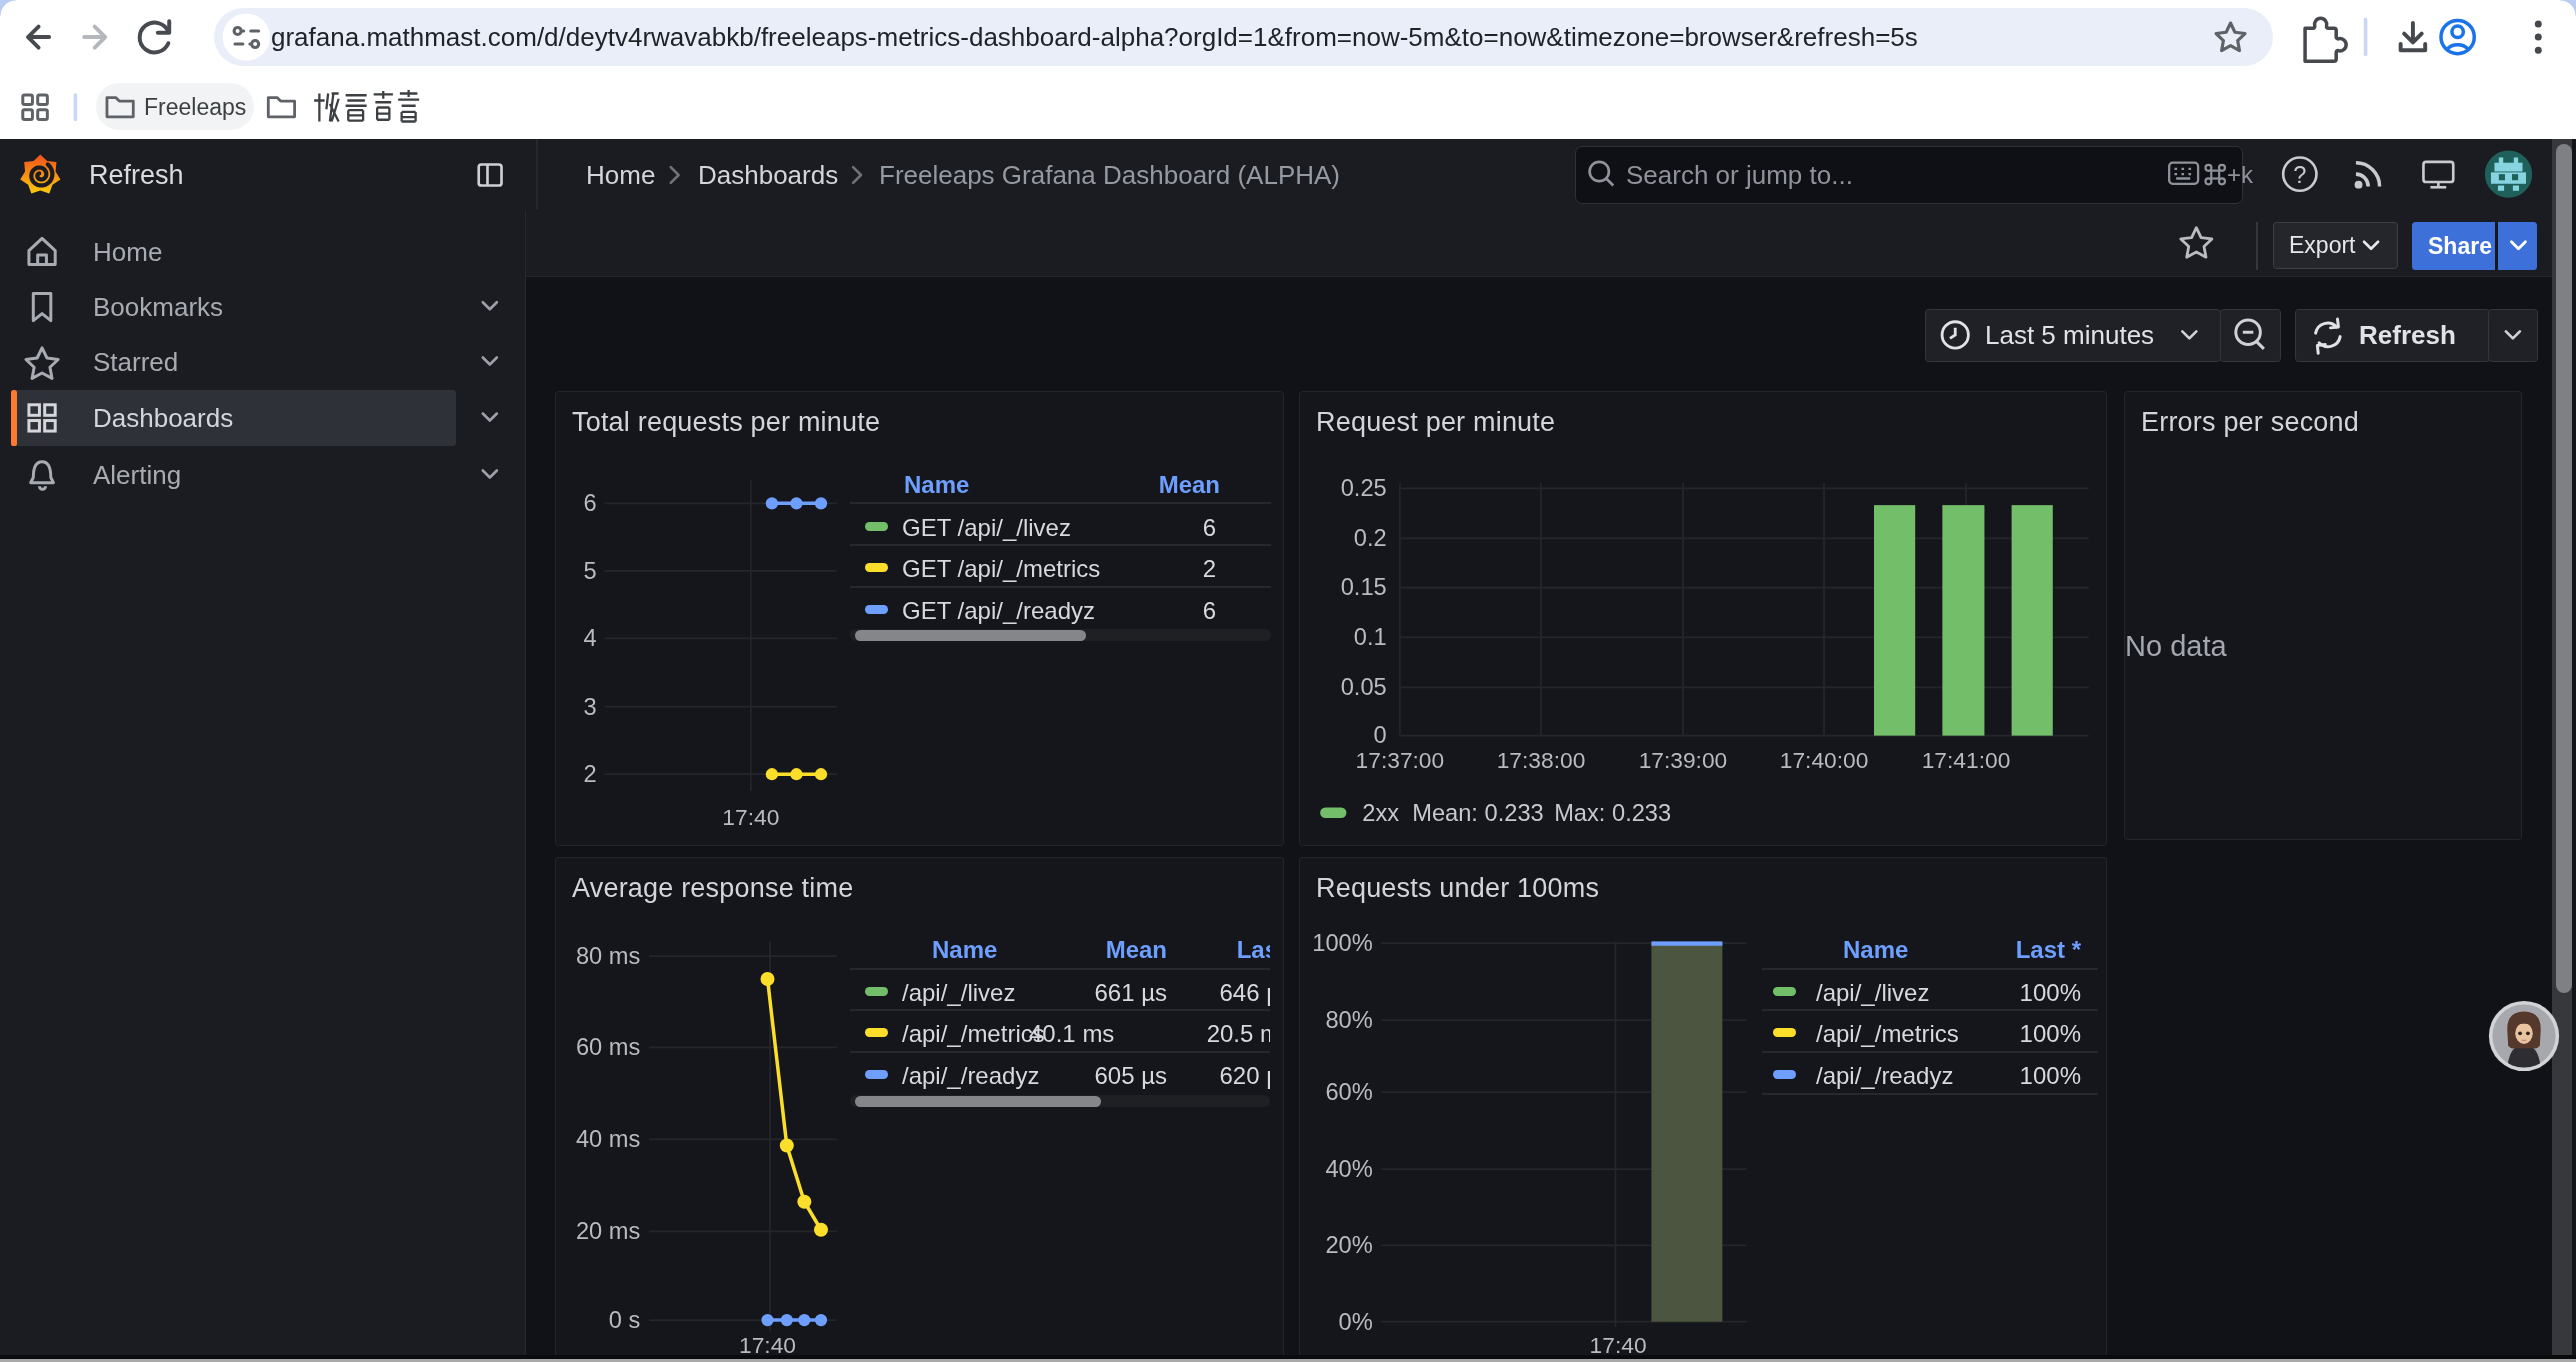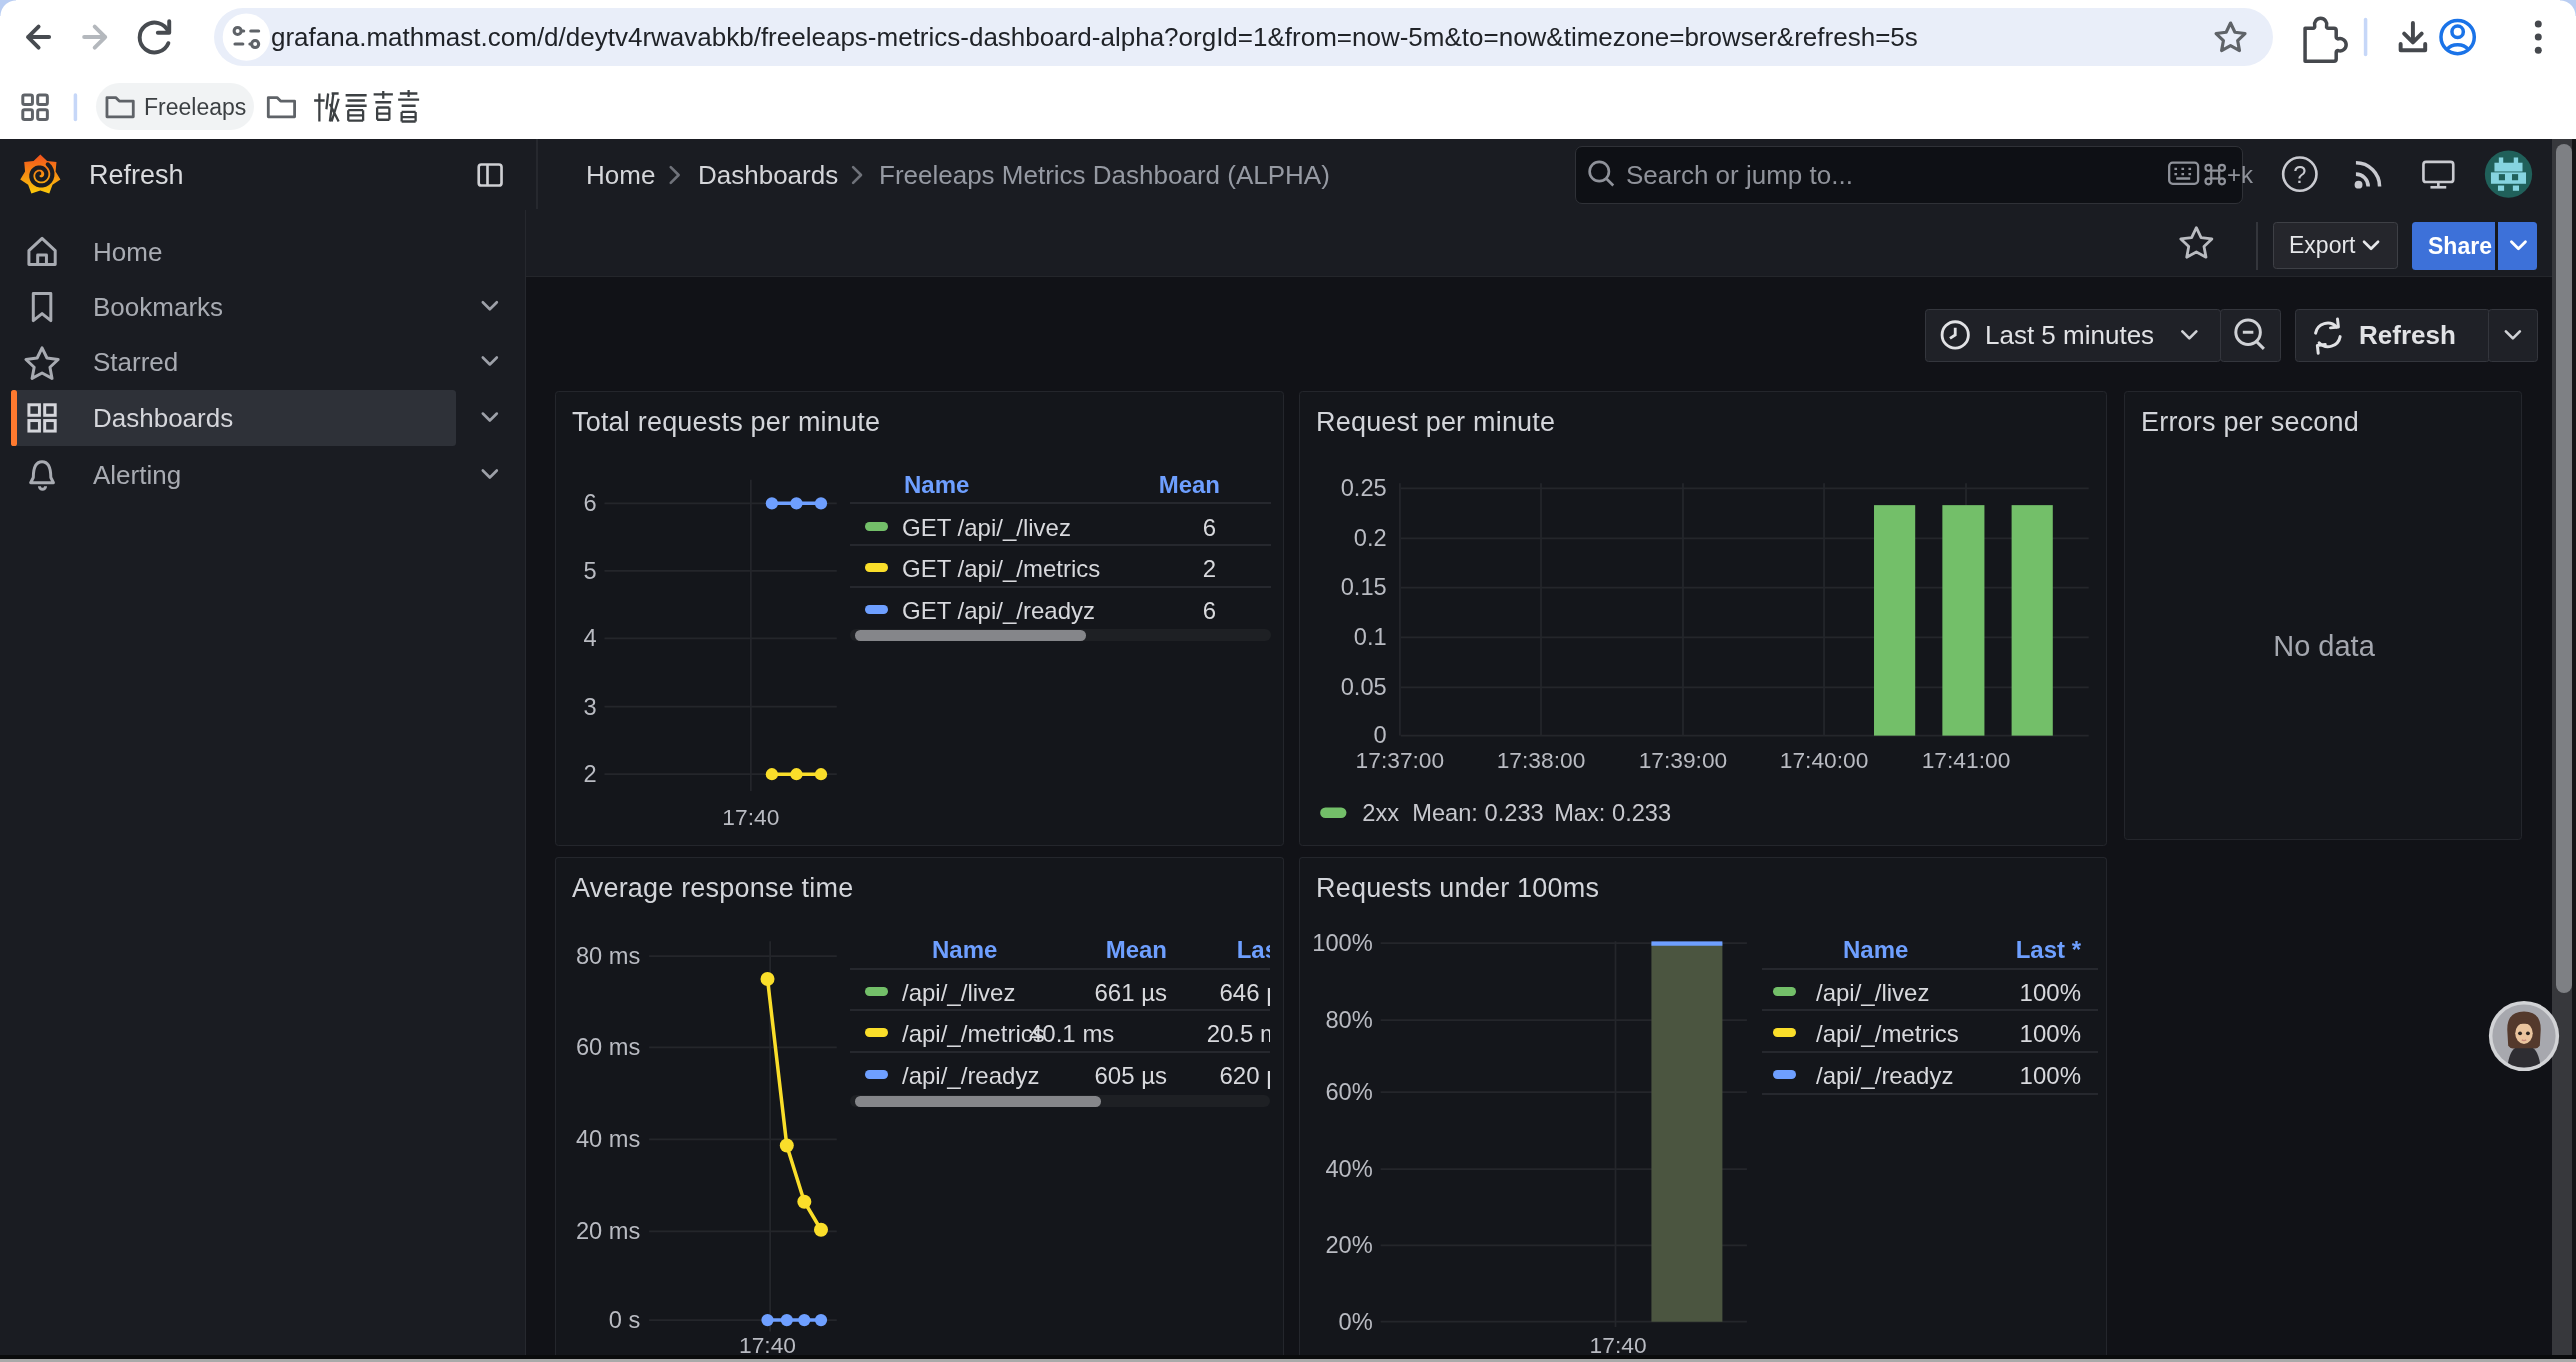--- a/index.html
+++ b/index.html
@@ -183,21 +183,21 @@
     </g>
     <g fill="#20605a">
       <rect x="2850" y="40" width="7" height="7"></rect>
         <rect x="2865" y="40" width="7" height="7"></rect>
     </g>
   </svg>
 
   <div id="subheader" class="abs"></div>
   <div class="abs" style="left:586px;top:139px;height:72px;line-height:72px;font-size:26px;color:#d4d5d9;">Home</div>
   <div class="abs" style="left:698px;top:139px;height:72px;line-height:72px;font-size:26px;color:#d4d5d9;">Dashboards</div>
-  <div class="abs" style="left:879px;top:139px;height:72px;line-height:72px;font-size:26px;color:#9599a2;">Freeleaps Metrics Dashboard (ALPHA)</div>
+  <div class="abs" style="left:879px;top:139px;height:72px;line-height:72px;font-size:26px;color:#9599a2;">Freeleaps Grafana Dashboard (ALPHA)</div>
   <svg id="subicons" class="abs" style="left:0;top:210px" width="2576" height="67" viewBox="0 0 2938 76">
     <path d="M2505,20 l5.4,11.2 12.3,1.6 -9.0,8.6 2.3,12.2 -11.0,-6.0 -11.0,6.0 2.3,-12.2 -9.0,-8.6 12.3,-1.6 z" fill="none" stroke="#b9bbc0" stroke-width="3.2" stroke-linejoin="round"></path>
   </svg>
 
   <div class="abs" style="left:2256px;top:222px;width:1.8px;height:48px;background:#34363c"></div>
   <div class="btn" style="left:2273px;top:222px;width:125px;height:47px;background:#25262c;border:1.8px solid #3e4046;line-height:44px;text-align:left;padding-left:15px;font-size:23px;">Export</div>
   <div class="btn" style="left:2412px;top:222px;width:125px;height:48px;background:#3d71d9;line-height:48px;color:#ffffff;font-weight:700;padding-left:16px;font-size:23px;">Share</div>
   <div class="abs" style="left:2495px;top:222px;width:2.6px;height:48px;background:#16181d"></div>
   <svg class="abs" style="left:2350px;top:210px" width="193" height="67" viewBox="0 0 220 76">
     <path d="M16,36 L24,44 L32,36" fill="none" stroke="#e6e7ea" stroke-width="3" stroke-linecap="round" stroke-linejoin="round"></path>
@@ -362,21 +362,21 @@
         <rect x="812" y="129" width="47" height="263"></rect>
       </g>
       <rect x="23" y="474" width="30" height="12" rx="6" fill="#73bf69"></rect>
       <text x="71" y="490" fill="#c7c8ce" font-size="27">2xx</text>
       <text x="128" y="490" fill="#c7c8ce" font-size="27">Mean: 0.233</text>
       <text x="290" y="490" fill="#c7c8ce" font-size="27">Max: 0.233</text>
     </svg>
   </div>
   <div class="panel" id="p3" style="left:2124px;top:391px;width:398px;height:449px;">
     <div class="ptitle">Errors per second</div>
-    <div class="abs" style="left:0;top:238px;width:398px;text-align:center;font-size:29px;color:#a4a7af;">No data</div>
+    <div class="abs" style="left:0;top:238px;width:398px;font-size:29px;color:#a4a7af;">No data</div>
   </div>
   <div class="panel" id="p4" style="left:555px;top:857px;width:729px;height:505px;border-bottom:none;">
     <div class="ptitle">Average response time</div>
     <svg width="729" height="505" viewBox="0 0 831 576">
       <g stroke="#24262b" stroke-width="2">
         <line x1="106" y1="112" x2="320" y2="112"></line>
           <line x1="106" y1="216" x2="320" y2="216"></line>
         <line x1="106" y1="321" x2="320" y2="321"></line>
           <line x1="106" y1="426" x2="320" y2="426"></line>
         <line x1="106" y1="527" x2="320" y2="527"></line>

